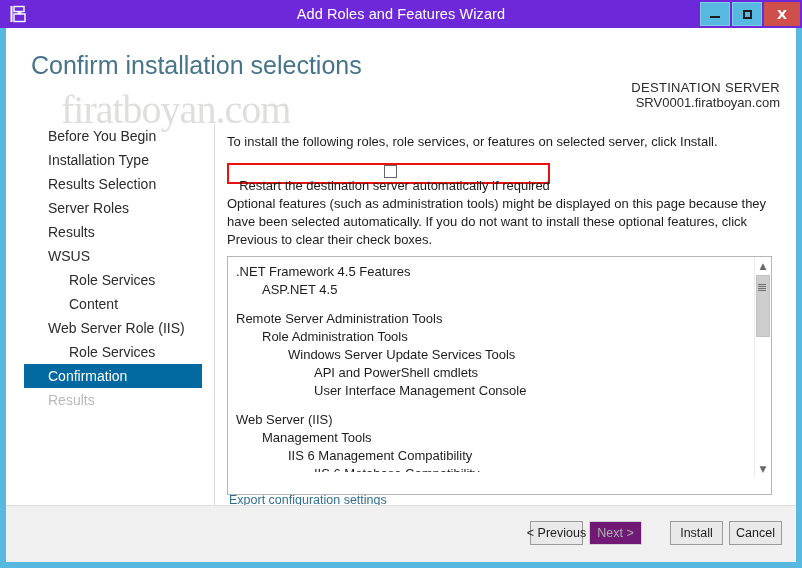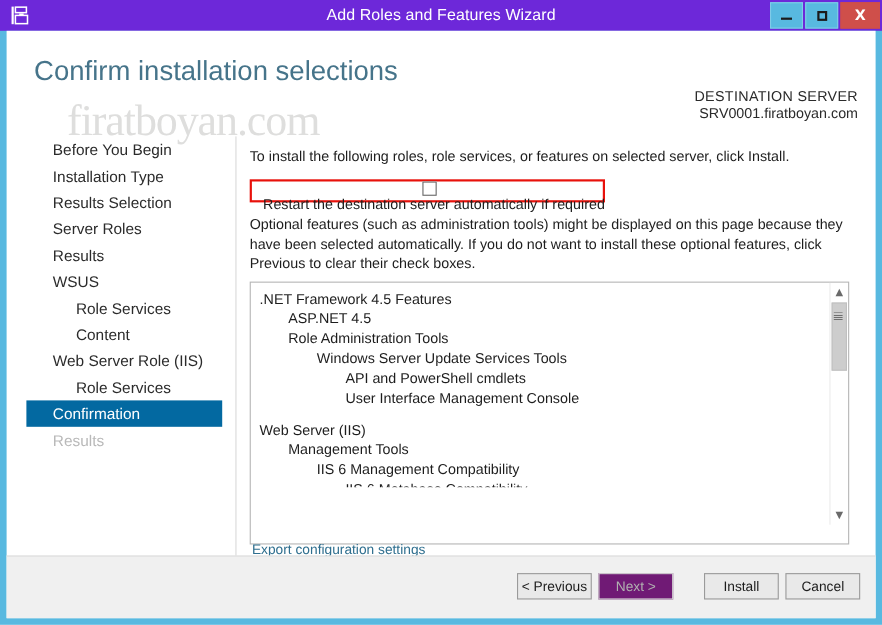--- a/index.html
+++ b/index.html
@@ -330,21 +330,21 @@
     border-top: 1px solid #dcdcdc;
     z-index: 2;
   }
   .btn-row {
     position: absolute;
     right: 14px; top: 15px;
     display: flex;
     align-items: center;
   }
   .wbtn {
-    width: 68px;
+    width: 53px;
     height: 24px;
     font-size: 12.5px;
     color: #1d1d1d;
     background: #e9e9e9;
     border: 1px solid #9a9a9a;
     box-sizing: border-box;
     display: flex;
     align-items: center;
     justify-content: center;
     cursor: pointer;
@@ -424,20 +424,21 @@
         <span class="restart-label">Restart the destination server automatically if required</span>
       </div>
 
       <div class="optional-text">Optional features (such as administration tools) might be displayed on this page because they have been selected automatically. If you do not want to install these optional features, click Previous to clear their check boxes.</div>
     </div>
 
     <div class="listbox">
       <div class="list-inner" id="feature-list">
           <div class="li lvl0">.NET Framework 4.5 Features</div>
           <div class="li lvl1">ASP.NET 4.5</div>
+          <div class="li lvl0 gap">Remote Server Administration Tools</div>
           <div class="li lvl1">Role Administration Tools</div>
           <div class="li lvl2">Windows Server Update Services Tools</div>
           <div class="li lvl3">API and PowerShell cmdlets</div>
           <div class="li lvl3">User Interface Management Console</div>
           <div class="li lvl0 gap">Web Server (IIS)</div>
           <div class="li lvl1">Management Tools</div>
           <div class="li lvl2">IIS 6 Management Compatibility</div>
           <div class="li lvl3 clip">IIS 6 Metabase Compatibility</div>
         </div>
       <div class="scrollbar">

